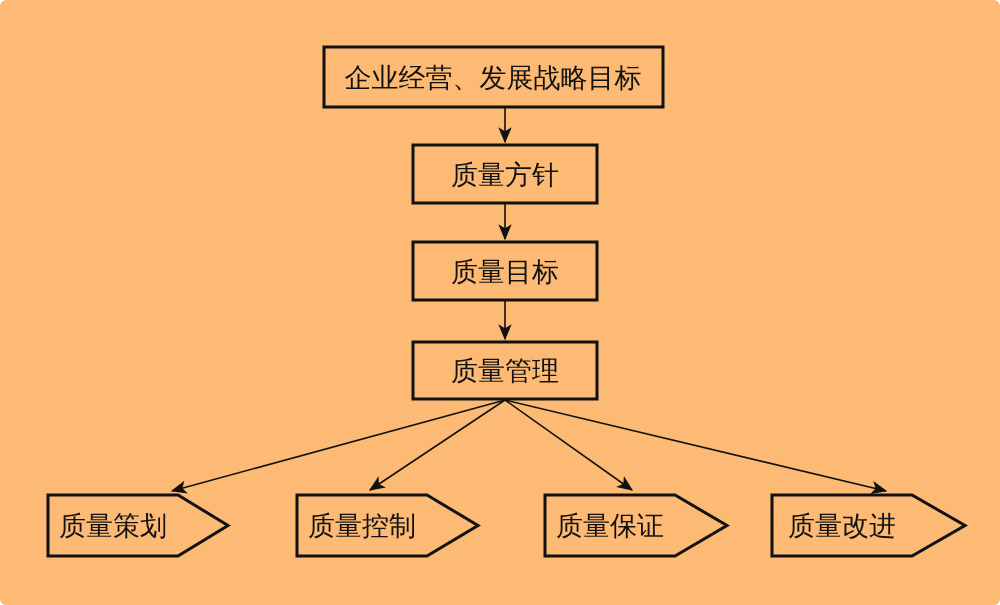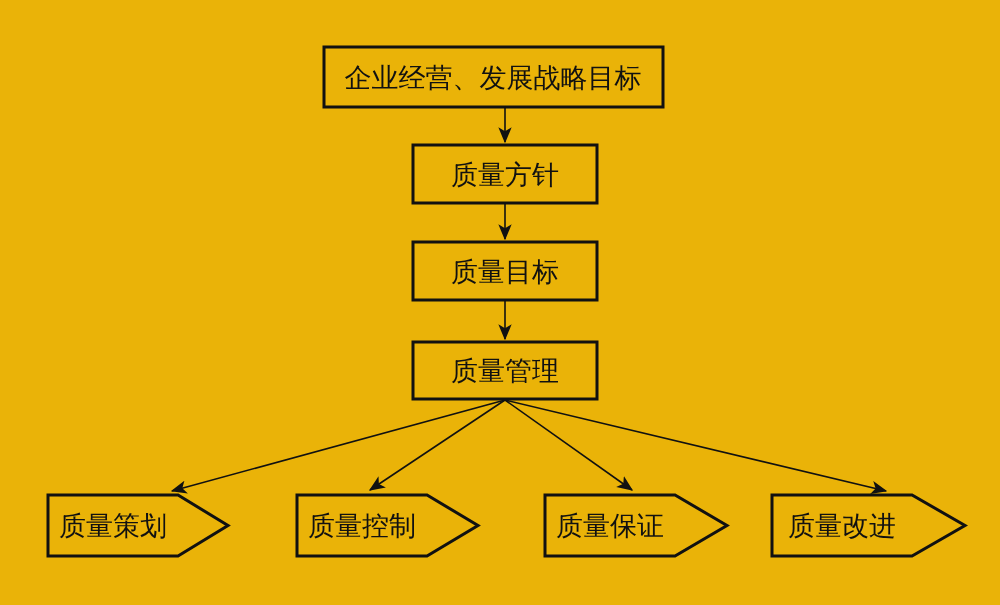--- a/index.html
+++ b/index.html
@@ -4,23 +4,24 @@
 <style>
   html, body {
     margin: 0;
     padding: 0;
     background: #ffffff;
   }
   .canvas {
     position: relative;
     width: 1000px;
     height: 605px;
-    background: #eab308;
+    background: #fdba74;
     overflow: hidden;
     font-family: "DejaVu Sans", "Liberation Sans", sans-serif;
+    border-radius: 6px;
   }
   svg {
     display: block;
   }
   .node-label {
     font-family: "DejaVu Sans", "Liberation Sans", sans-serif;
     font-size: 27px;
     fill: #111111;
   }
 </style>

